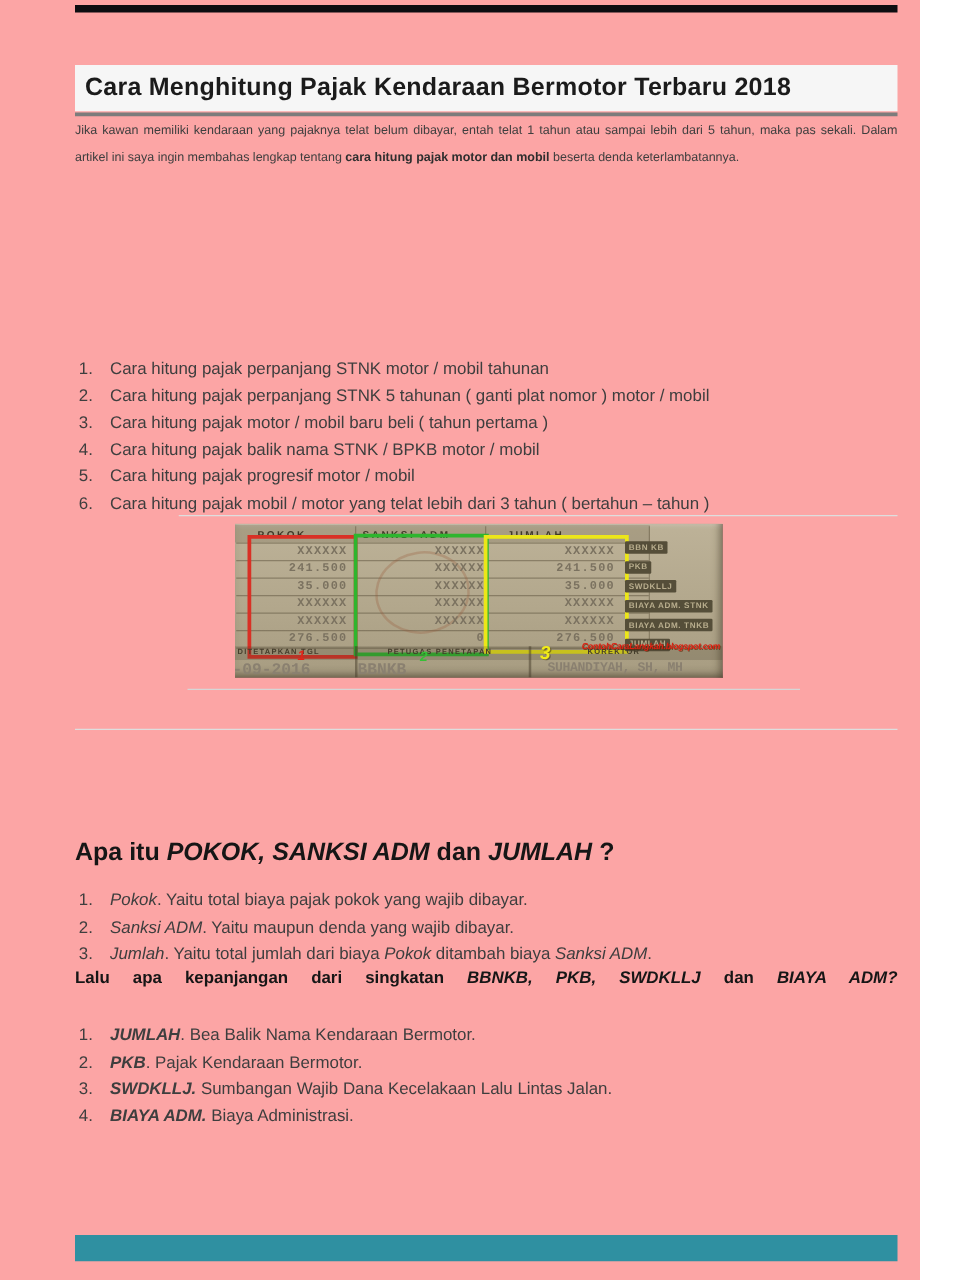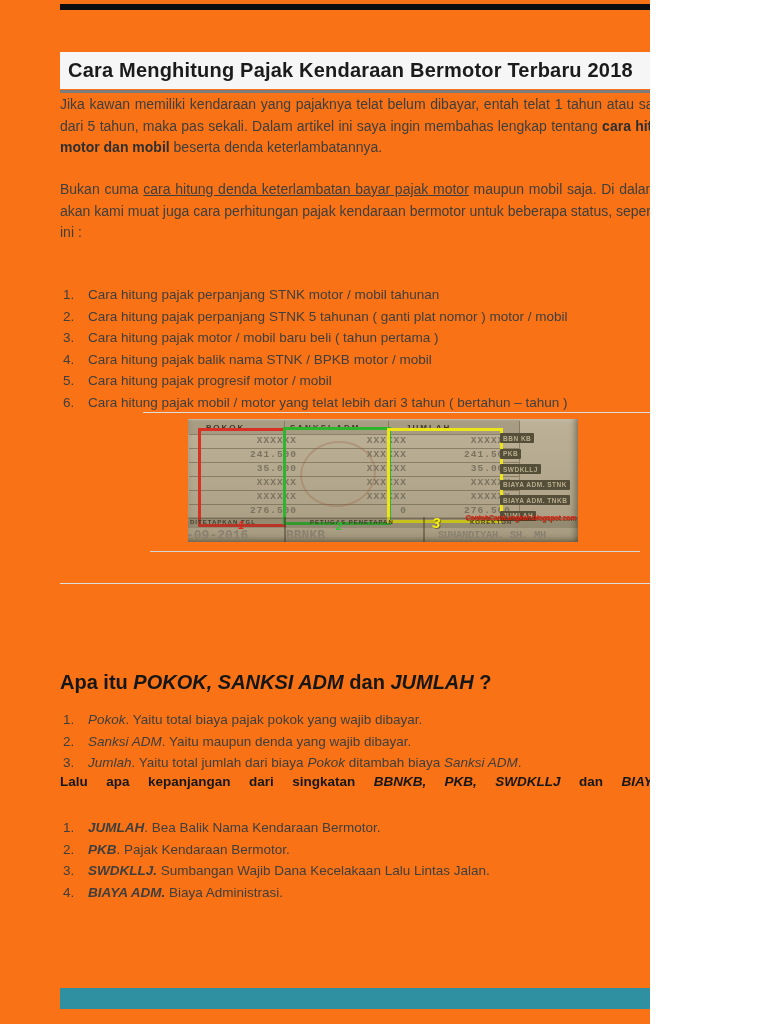--- a/index.html
+++ b/index.html
@@ -1,30 +1,30 @@
 <!DOCTYPE html>
 <html><head>
 <meta charset="utf-8">
 <style>
   html,body{margin:0;padding:0;background:#ffffff;}
-  #page{position:relative;width:650px;height:1024px;background:#f97316;overflow:hidden;
+  #page{position:relative;width:736px;height:1024px;background:#fca5a5;overflow:hidden;
         font-family:"Liberation Sans",sans-serif;color:#3e3e3e;}
 
   
   .top-bar{position:absolute;left:60px;top:4px;width:658px;height:6px;background:#0c0d11;}
   .bottom-bar{position:absolute;left:60px;top:988px;width:658px;height:21px;background:#2f90a1;}
 
   
   .title-band{position:absolute;left:60px;top:52px;width:658px;height:37px;background:#f6f6f6;
               display:flex;align-items:center;}
   .title-band h1{margin:0;padding-left:8px;font-size:20px;font-weight:bold;color:#1b1b1b;letter-spacing:0.2px;}
   .title-rule{position:absolute;left:60px;top:90px;width:658px;height:3px;background:#7c7c7c;}
 
   
-  .p{position:absolute;left:60px;width:658px;font-size:14px;line-height:21.5px;
+  .p{position:absolute;left:60px;width:658px;font-size:10px;line-height:21.5px;
      text-align:justify;color:#3e3e3e;}
   .bold{font-weight:bold;color:#2e2e2e;}
   .ul{text-decoration:underline;}
   .it{font-style:italic;}
   .bi{font-weight:bold;font-style:italic;}
 
   .olist{position:absolute;left:60px;width:658px;font-size:13.5px;color:#3e3e3e;}
   .oli{display:flex;height:21.5px;line-height:21.5px;}
   .oli .num{flex:0 0 25px;padding-left:3px;}
   .oli .txt{flex:1;white-space:nowrap;overflow:hidden;}
@@ -40,21 +40,21 @@
 
   
   .receipt{position:absolute;left:188px;top:419px;width:390px;height:123px;
            background:linear-gradient(180deg,#bdb298 0%,#b2a78c 55%,#a79c81 100%);
            box-shadow:inset -5px 0 7px -3px rgba(45,35,20,.45), inset 0 -5px 7px -3px rgba(45,35,20,.5),
                       inset 0 3px 5px -3px rgba(255,255,255,.6);
            overflow:hidden;}
   .rc-headband{position:absolute;left:0;top:1px;width:332px;height:14px;background:rgba(75,65,45,.18);}
   .rc-head{position:absolute;top:4px;font-size:8px;font-weight:bold;letter-spacing:2px;color:#3f3827;}
   .rc-col{position:absolute;top:15px;font-family:"Liberation Mono",monospace;font-weight:bold;
-          font-size:9.5px;color:#7b7260;letter-spacing:1px;padding-left:19px;}
+          font-size:9.5px;color:#7b7260;letter-spacing:1px;}
   .rc-col span{display:block;height:14px;line-height:14px;text-align:right;}
   .hl{position:absolute;left:1px;width:330px;height:1px;background:rgba(82,72,50,.45);}
   .vl{position:absolute;top:2px;width:1px;height:97px;background:rgba(82,72,50,.4);}
   .box{position:absolute;border-style:solid;border-width:3px;}
   .box.red{left:10px;top:9px;width:82px;height:93px;border-color:#d93025;}
   .box.green{left:95px;top:8px;width:102px;height:92px;border-color:#2eb52e;}
   .box.yellow{left:199px;top:9px;width:110px;height:89px;border-color:#ece619;}
   .badges{position:absolute;left:312px;top:14px;width:76px;height:88px;display:flex;
           flex-direction:column;justify-content:space-between;align-items:flex-start;}
   .badge{background:#554e39;color:#b9ae8e;font-size:6.5px;font-weight:bold;letter-spacing:.5px;
@@ -79,21 +79,20 @@
 
   <div class="top-bar"></div>
 
   <div class="title-band">
     <h1>Cara Menghitung Pajak Kendaraan Bermotor Terbaru 2018</h1>
   </div>
   <div class="title-rule"></div>
 
   <div class="p" style="top:94px"><span>Jika kawan memiliki kendaraan yang pajaknya telat belum dibayar, entah telat 1 tahun atau sampai lebih dari 5 tahun, maka pas sekali. Dalam artikel ini saya ingin membahas lengkap tentang </span><span class="bold">cara hitung pajak motor dan mobil</span><span> beserta denda keterlambatannya.</span></div>
 
-  <div class="p" style="top:179px"><span>Bukan cuma </span><span class="ul">cara hitung denda keterlambatan bayar pajak motor</span><span> maupun mobil saja. Di dalam artikel ini akan kami muat juga cara perhitungan pajak kendaraan bermotor untuk beberapa status, seperti di bawah ini :</span></div>
 
   <div class="olist" style="top:284px">
     <div class="oli">
         <span class="num">1.</span>
         <span class="txt">Cara hitung pajak perpanjang STNK motor / mobil tahunan</span>
       </div>
     <div class="oli">
         <span class="num">2.</span>
         <span class="txt">Cara hitung pajak perpanjang STNK 5 tahunan ( ganti plat nomor ) motor / mobil</span>
       </div>

